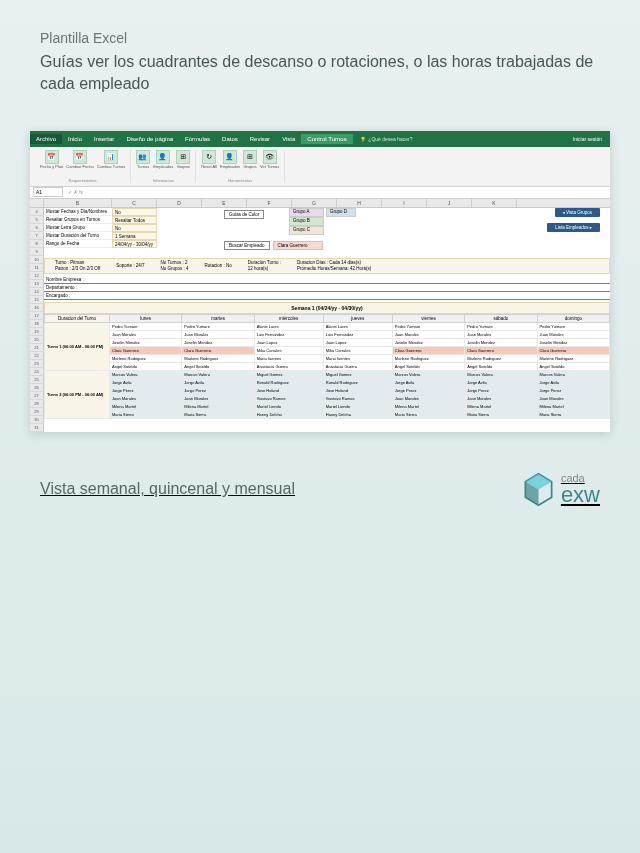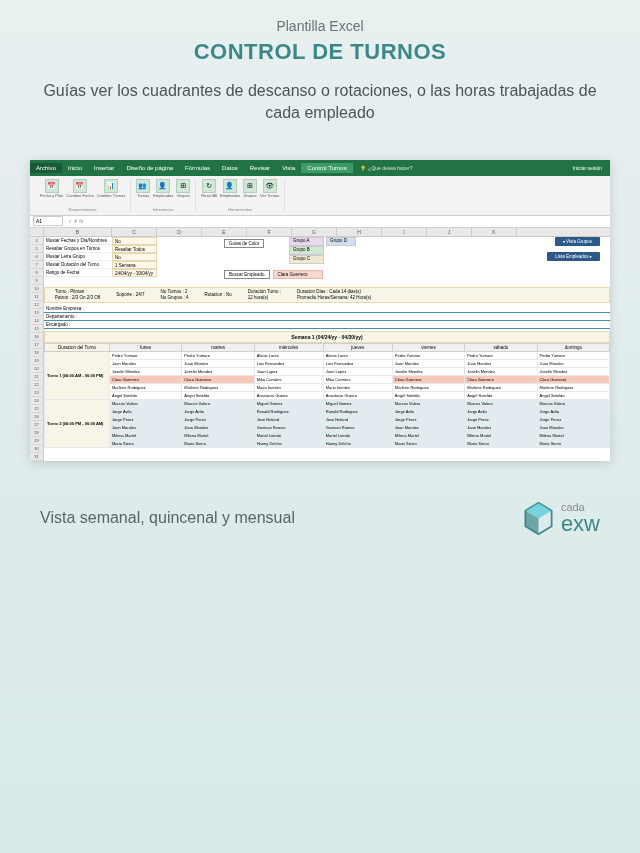--- a/index.html
+++ b/index.html
@@ -4,22 +4,21 @@
   <style>
     * { margin: 0; padding: 0; box-sizing: border-box; }
     body {
       width: 640px;
       height: 853px;
       font-family: 'Segoe UI', Arial, sans-serif;
       background: linear-gradient(to bottom, #e8f0f0 0%, #d8e8e8 100%);
       overflow: hidden;
     }
     .header-section {
-      padding: 18px 40px 15px;
-      text-align: center;
+      padding: 30px 40px 15px;
     }
     .subtitle {
       font-size: 14px;
       color: #6a7575;
       margin-bottom: 5px;
     }
     .title {
       font-size: 22px;
       font-weight: bold;
       color: #3a8888;
@@ -307,20 +306,21 @@
       font-weight: bold;
       width: 65px;
     }
     .highlight-red { background: #f8c8b8; }
     .alt-blue { background: #e0ecf0; }
     .footer-section {
       padding: 20px 40px;
       display: flex;
       justify-content: space-between;
       align-items: center;
+      text-decoration: underline;
     }
     .footer-text {
       font-size: 16px;
       color: #5a6565;
     }
     .logo {
       display: flex;
       align-items: center;
     }
     .logo-shape {
@@ -346,21 +346,20 @@
       display: flex;
       flex-direction: column;
       align-items: center;
     }
   </style>
 </head>
 <body>
 
 <div class="header-section">
   <div class="subtitle">Plantilla Excel</div>
-  <div class="title">CONTROL DE TURNOS</div>
   <div class="description">Guías ver los cuadrantes de descanso o rotaciones, o las horas trabajadas de cada empleado</div>
 </div>
 
 <div class="excel-window">
   <div class="ribbon-tabs">
     <div class="ribbon-tab file">Archivo</div>
     <div class="ribbon-tab">Inicio</div>
     <div class="ribbon-tab">Insertar</div>
     <div class="ribbon-tab">Diseño de página</div>
     <div class="ribbon-tab">Fórmulas</div>

